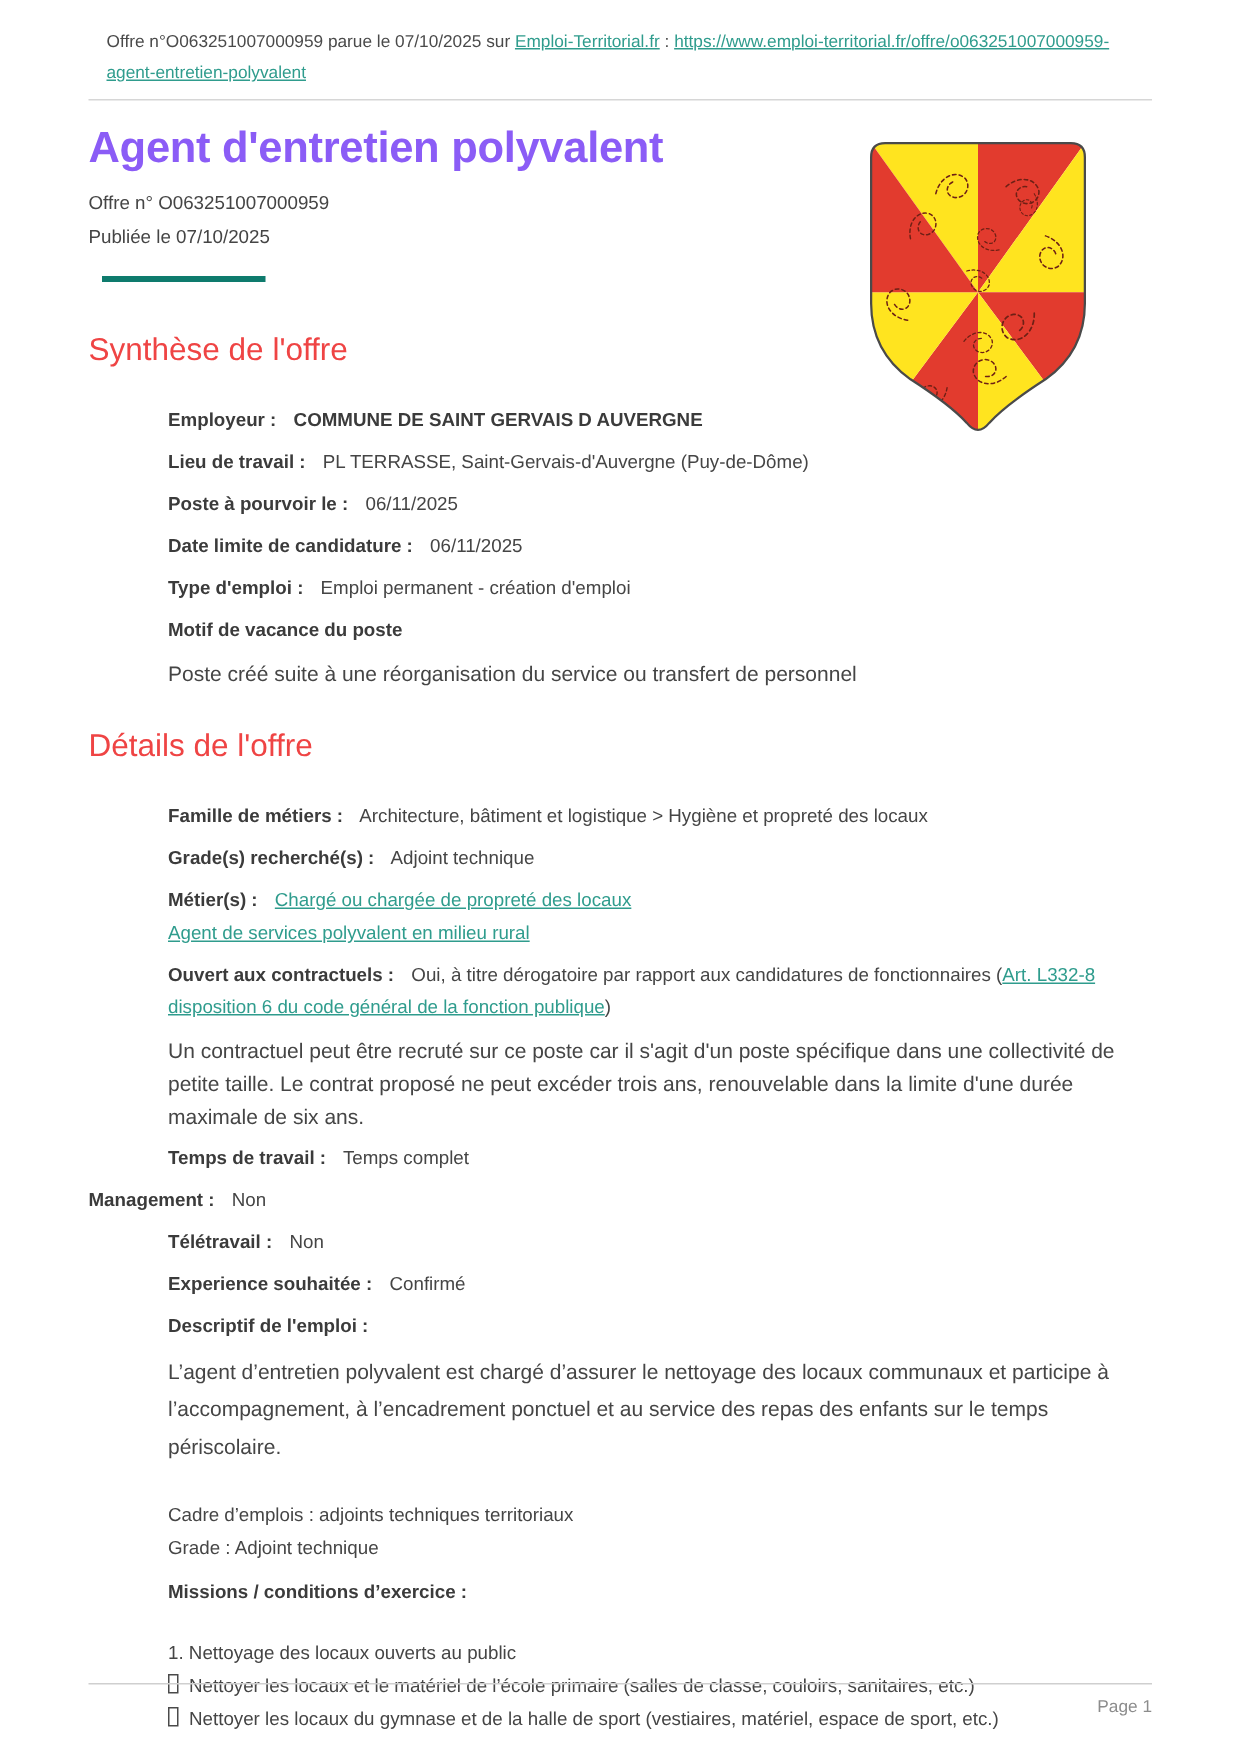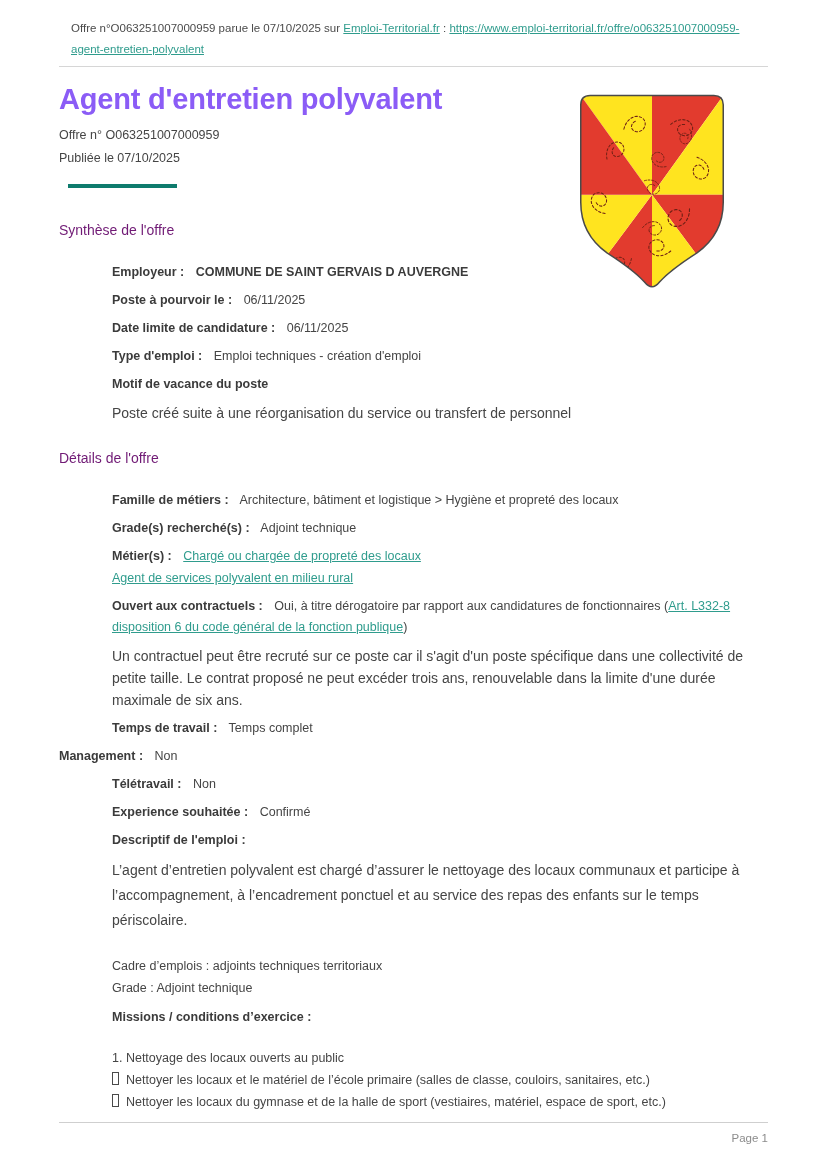--- a/index.html
+++ b/index.html
@@ -17,21 +17,21 @@
   
   .doc-header{font-size:11.5px;line-height:21px;color:#4a4a4a;max-width:709px;word-wrap:break-word;margin-left:12px;}
   .doc-header-rule{border-top:1px solid #d6d6d6;margin-top:6px;}
   
   .offer-title{font-size:29px;font-weight:700;color:#8b5cf6;margin:16px 0 8px 0;letter-spacing:-0.2px;}
   .offer-meta{font-size:12.5px;color:#454545;line-height:23px;}
   .accent-bar{width:109px;height:4px;background:#0e7b6d;margin:14px 0 0 9px;}
   
   .coat{position:absolute;top:88px;left:577px;width:150px;height:206px;}
   
-  .section-heading{font-size:14px;font-weight:400;color:#701a75;margin:0;}
+  .section-heading{font-size:21px;font-weight:400;color:#ef4444;margin:0;}
   .sec-synthese{margin-top:34px;}
   .sec-details{margin-top:26px;}
   .fields{margin-top:24px;}
   .row{padding-left:53px;margin-bottom:7px;font-size:12.5px;line-height:21px;}
   .row.unindented{padding-left:0;}
   .row .lbl{font-weight:700;color:#3b3b3b;margin-right:8px;}
   .row .val{color:#454545;}
   .row .val-bold{font-weight:700;color:#3b3b3b;}
   .para{padding-left:53px;font-size:14px;line-height:22px;color:#454545;margin-bottom:7px;max-width:709px;}
   .para.descr{line-height:25px;margin-top:2px;}
@@ -98,30 +98,34 @@
   <div class="accent-bar"></div>
 
   <div class="sec-synthese">
     <h2 class="section-heading">Synthèse de l'offre</h2>
     <div class="fields">
       <div class="row">
         <span class="lbl">Employeur :</span>
         <span class="val val-bold">COMMUNE DE SAINT GERVAIS D AUVERGNE</span>
       </div>
       <div class="row">
+        <span class="lbl">Lieu de travail :</span>
+        <span class="val">PL TERRASSE, Saint-Gervais-d'Auvergne (Puy-de-Dôme)</span>
+      </div>
+      <div class="row">
         <span class="lbl">Poste à pourvoir le :</span>
         <span class="val">06/11/2025</span>
       </div>
       <div class="row">
         <span class="lbl">Date limite de candidature :</span>
         <span class="val">06/11/2025</span>
       </div>
       <div class="row">
         <span class="lbl">Type d'emploi :</span>
-        <span class="val">Emploi techniques - création d'emploi</span>
+        <span class="val">Emploi permanent - création d'emploi</span>
       </div>
       <div class="row">
         <span class="lbl">Motif de vacance du poste</span>
       </div>
       <div class="para">Poste créé suite à une réorganisation du service ou transfert de personnel</div>
     </div>
   </div>
 
   <div class="sec-details">
     <h2 class="section-heading">Détails de l'offre</h2>

